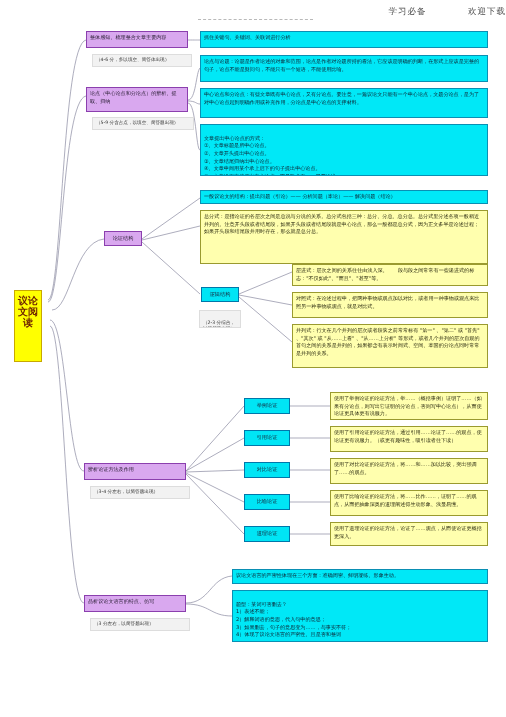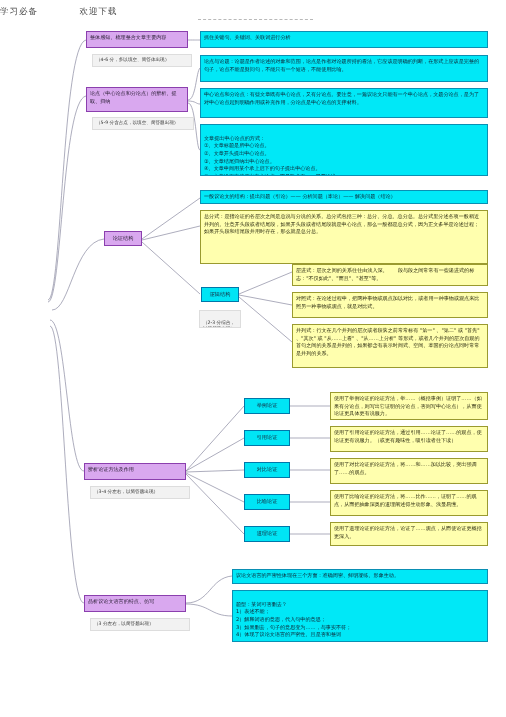--- a/index.html
+++ b/index.html
@@ -27,21 +27,21 @@
     height: 717px;
     pointer-events: none;
   }
 
   
   .header {
     position: absolute;
     top: 6px;
     left: 0;
     width: 506px;
-    text-align: left;
+    text-align: right;
     font-size: 8.5px;
     color: #4a4a4a;
     letter-spacing: 1px;
   }
   .header span { display: inline-block; }
   .header .h-gap { width: 34px; }
   .header-rule {
     position: absolute;
     top: 19px;
     left: 198px;
@@ -173,20 +173,23 @@
       <path d="M290 438 L 330 438"></path>
       <path d="M290 470 L 330 470"></path>
       <path d="M290 502 L 330 502"></path>
       <path d="M290 534 L 330 534"></path>
 
       <path d="M186 603 C 210 603, 210 578, 232 576"></path>
       <path d="M186 604 C 210 604, 210 616, 232 616"></path>
     </g>
   </svg>
 
+  <div class="node root" style="left:14px; top:290px; width:28px; height:72px;">
+    <span class="ln">议论文阅读</span>
+  </div>
 
   <div class="node purple" style="left:86px; top:31px; width:102px; height:17px;">
     <span class="ln">整体感知、梳理整合文章主要内容</span>
   </div>
   <div class="note" style="left:92px; top:54px; width:100px; height:13px;">
     <span class="ln">（4-6 分，多以填空、简答体出现）</span>
   </div>
   <div class="node cyan" style="left:200px; top:31px; width:288px; height:17px;">
     <span>抓住关键句、关键词、关联词进行分析</span>
   </div>

